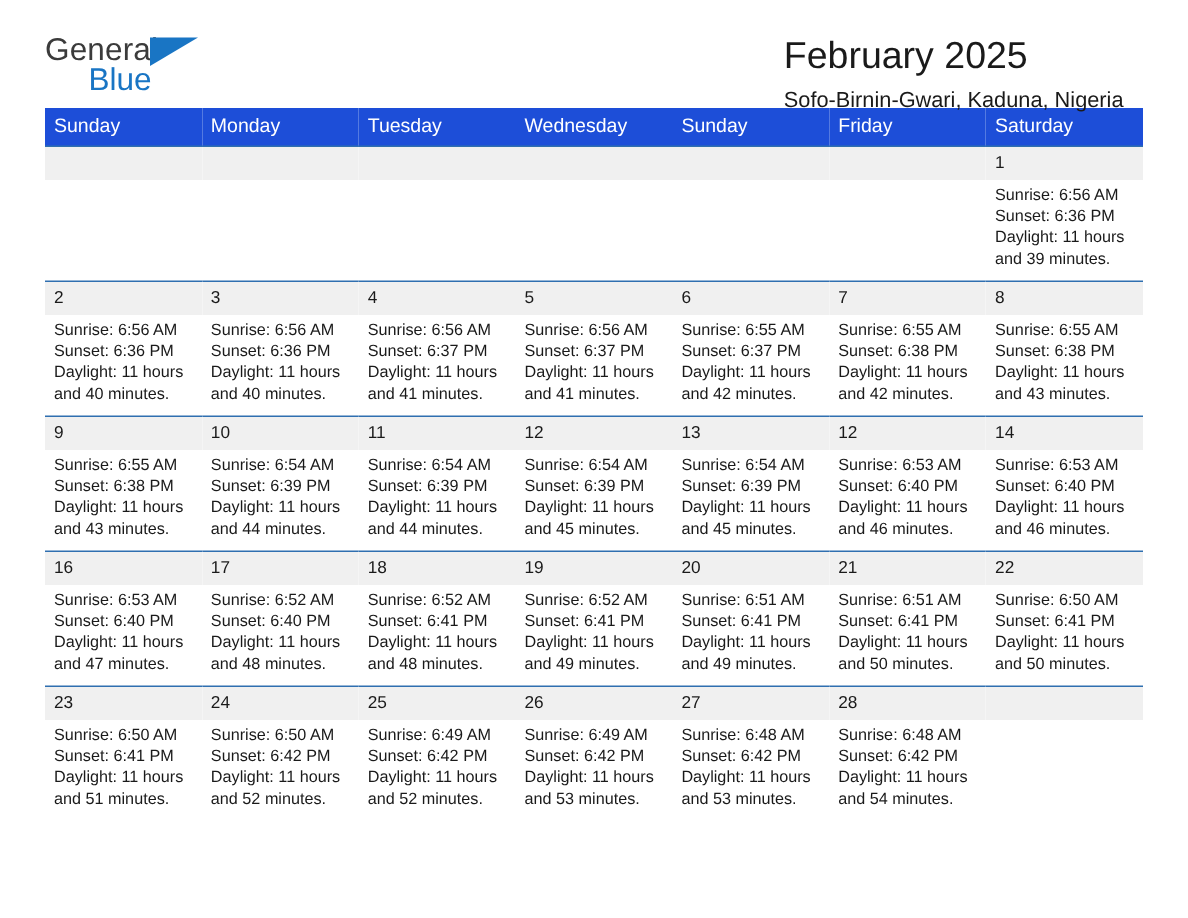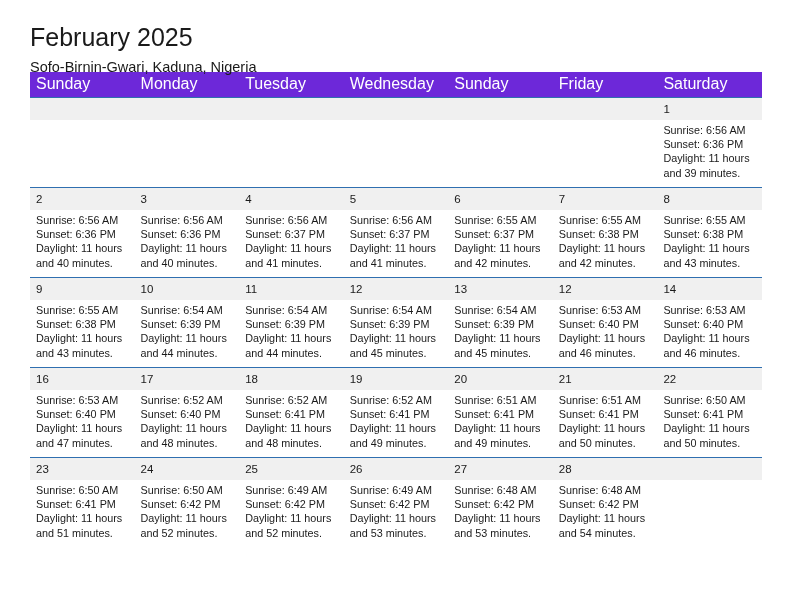--- a/index.html
+++ b/index.html
@@ -80,24 +80,24 @@
     white-space: nowrap;
   }
 
   
   .calendar {
     width: 732px;
     border-collapse: collapse;
     table-layout: fixed;
   }
   .calendar th {
-    background: #6d28d9;
+    background: #1d4ed8;
     color: #ffffff;
     font-weight: normal;
-    font-size: 16px;
+    font-size: 13px;
     text-align: left;
     padding: 5px 0 6px 6px;
     line-height: 14px;
     border: none;
   }
   .calendar td {
     vertical-align: top;
     padding: 0;
     border-top: 1px solid #3b7dc4;
     height: 90px;
@@ -129,20 +129,25 @@
     background: #f0f0f0;
     color: transparent;
   }
 </style>
 </head>
 <body>
 
 <div class="page">
 
   <div class="header">
+    <div class="logo">
+      <span class="logo-general">General</span>
+      <span class="logo-triangle"></span>
+      <span class="logo-blue">Blue</span>
+    </div>
     <div class="title-wrap">
       <h1 class="cal-title">February 2025</h1>
       <p class="cal-subtitle">Sofo-Birnin-Gwari, Kaduna, Nigeria</p>
     </div>
   </div>
 
   <table class="calendar">
     <thead>
       <tr>
         <th>Sunday</th>

